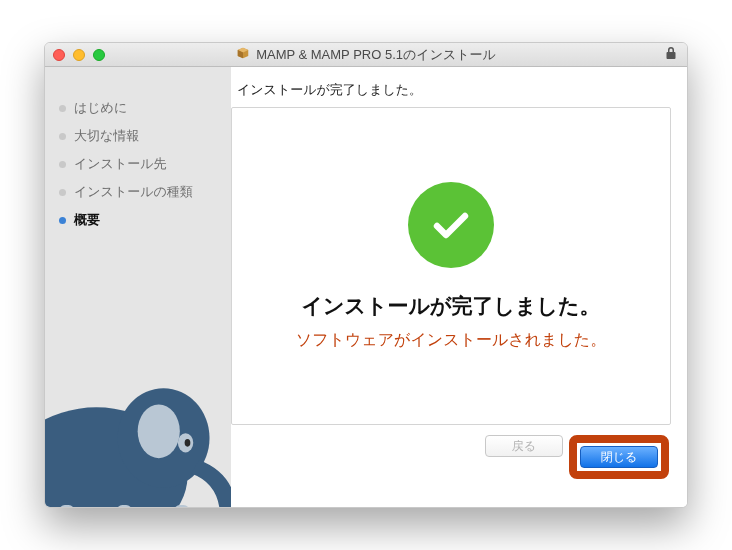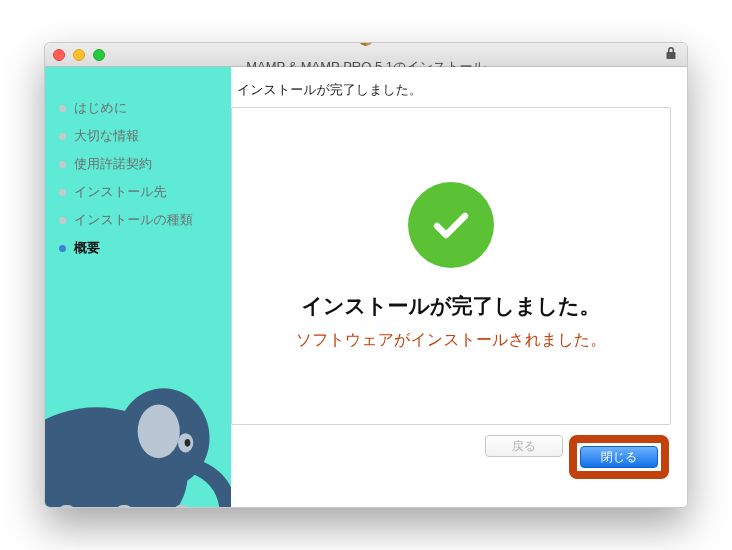--- a/index.html
+++ b/index.html
@@ -34,33 +34,33 @@
       position: relative;
     }
     .traffic-lights { display: flex; gap: 8px; }
     .light { width: 12px; height: 12px; border-radius: 50%; }
     .red { background: #ff5f57; border: 0.5px solid #e0443e; }
     .yellow { background: #ffbd2e; border: 0.5px solid #dea123; }
     .green { background: #28c940; border: 0.5px solid #1aab29; }
     .title-wrap {
       position: absolute; left: 0; right: 0;
       display: flex; align-items: center; justify-content: center;
-      gap: 6px; pointer-events: none; flex-direction: column;
+      gap: 6px; pointer-events: none;
     }
     .title-text { font-size: 13px; color: #4a4a4a; }
     .lock-icon { position: absolute; right: 10px; color: #6a6a6a; }
     .body {
       flex: 1;
       display: flex;
       position: relative;
       background: #fff;
     }
     .sidebar {
       width: 186px;
-      background: #5eead4;
+      background: #e5e5e5;
       padding: 32px 14px 0 14px;
       position: relative;
       overflow: hidden;
     }
     .steps { list-style: none; }
     .steps li {
       display: flex; align-items: center;
       font-size: 13px; color: #6f6f6f;
       margin-bottom: 10px; gap: 8px;
     }
@@ -164,24 +164,20 @@
   <div class="body">
     <div class="sidebar">
       <ul class="steps">
         <li>
             <span class="dot"></span>
             <span>はじめに</span>
           </li>
         <li>
             <span class="dot"></span>
             <span>大切な情報</span>
-          </li>
-        <li>
-            <span class="dot"></span>
-            <span>使用許諾契約</span>
           </li>
         <li>
             <span class="dot"></span>
             <span>インストール先</span>
           </li>
         <li>
             <span class="dot"></span>
             <span>インストールの種類</span>
           </li>
         <li class="active">

